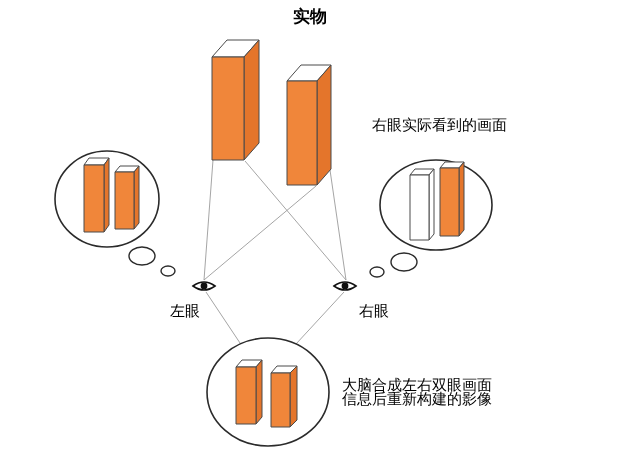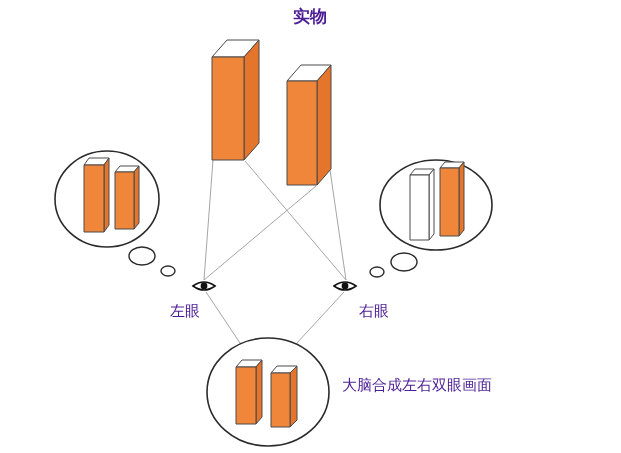--- a/index.html
+++ b/index.html
@@ -1,19 +1,19 @@
 <!DOCTYPE html>
 <html><head>
 <meta charset="utf-8">
 <style>
   html,body{margin:0;padding:0;}
   body{font-family:"Liberation Sans",sans-serif;background:#ffffff;}
   .stage{position:relative;width:621px;height:453px;background:#ffffff;overflow:hidden;}
   .stage svg{position:absolute;left:0;top:0;}
-  .label{position:absolute;color:#4c1d95;white-space:nowrap;}
+  .label{position:absolute;color:#000000;white-space:nowrap;}
   .title{font-weight:bold;font-size:17px;text-align:center;}
   .cap{font-size:15px;}
   polygon{stroke:#4a4a4a;stroke-width:1;stroke-linejoin:round;}
   .circle{fill:#ffffff;stroke:#2b2b2b;stroke-width:1.6;}
   .bubble{fill:#ffffff;stroke:#2b2b2b;stroke-width:1.4;}
   .sight{stroke-width:0.9;fill:none;}
   .eye-outline{fill:#ffffff;stroke:#111111;stroke-width:1.6;}
   .pupil{fill:#111111;}
 </style>
 </head>
@@ -81,17 +81,19 @@
       <polygon points="236,367 242,360 262,360 256,367" fill="#ffffff"></polygon>
       <polygon points="256,367 262,360 262,417 256,424" fill="#e4752b"></polygon>
       <polygon points="236,367 256,367 256,424 236,424" fill="#f0863a"></polygon>
       <polygon points="271,373 277,366 297,366 290,373" fill="#ffffff"></polygon>
       <polygon points="290,373 297,366 297,420 290,427" fill="#e4752b"></polygon>
       <polygon points="271,373 290,373 290,427 271,427" fill="#f0863a"></polygon>
     </g>
   </svg>
 
   <div class="label title" style="left:268px;top:5px;width:84px;">实物</div>
+  <div class="label cap" style="left:372px;top:116px;">右眼实际看到的画面</div>
   <div class="label cap" style="left:146px;top:302px;margin-left:24px;">左眼</div>
   <div class="label cap" style="left:359px;top:302px;font-family:Liberation Mono, monospace;">右眼</div>
   <div class="label cap" style="left:342px;top:370px;margin-top:6px;">大脑合成左右双眼画面</div>
+  <div class="label cap" style="left:342px;top:390px;">信息后重新构建的影像</div>
 
 </div>
 
 </body></html>

